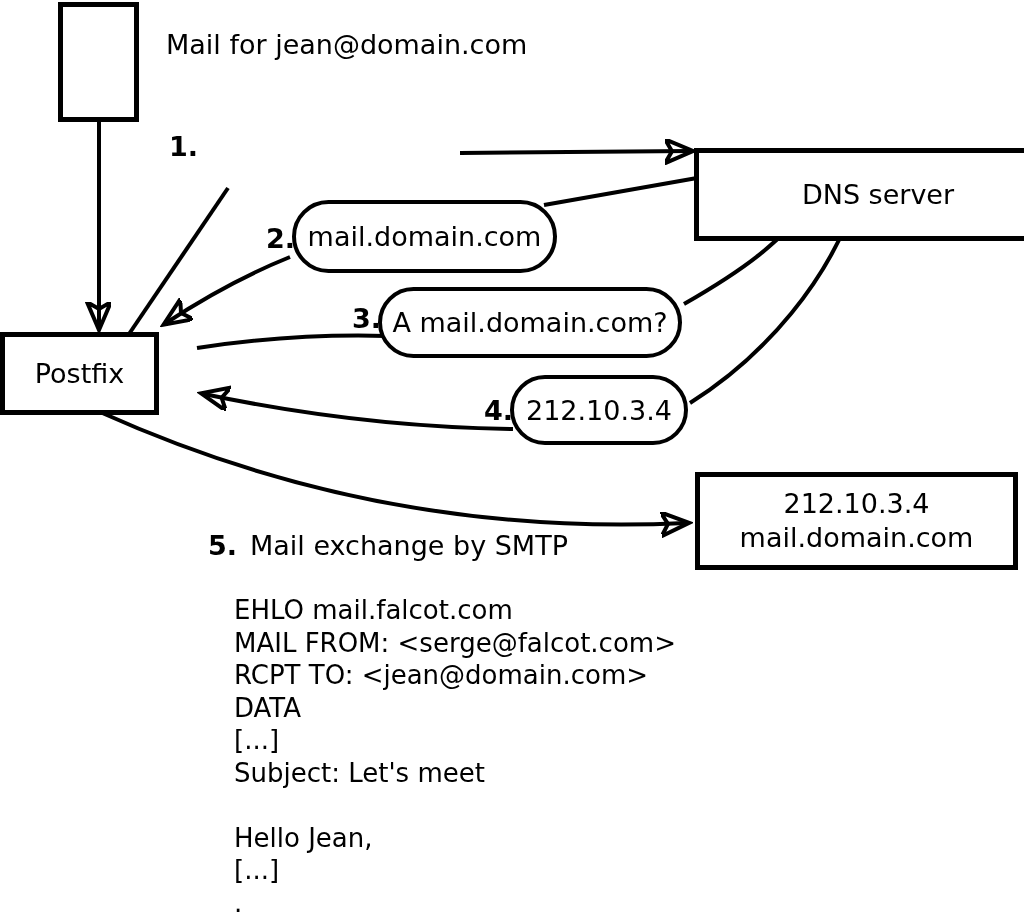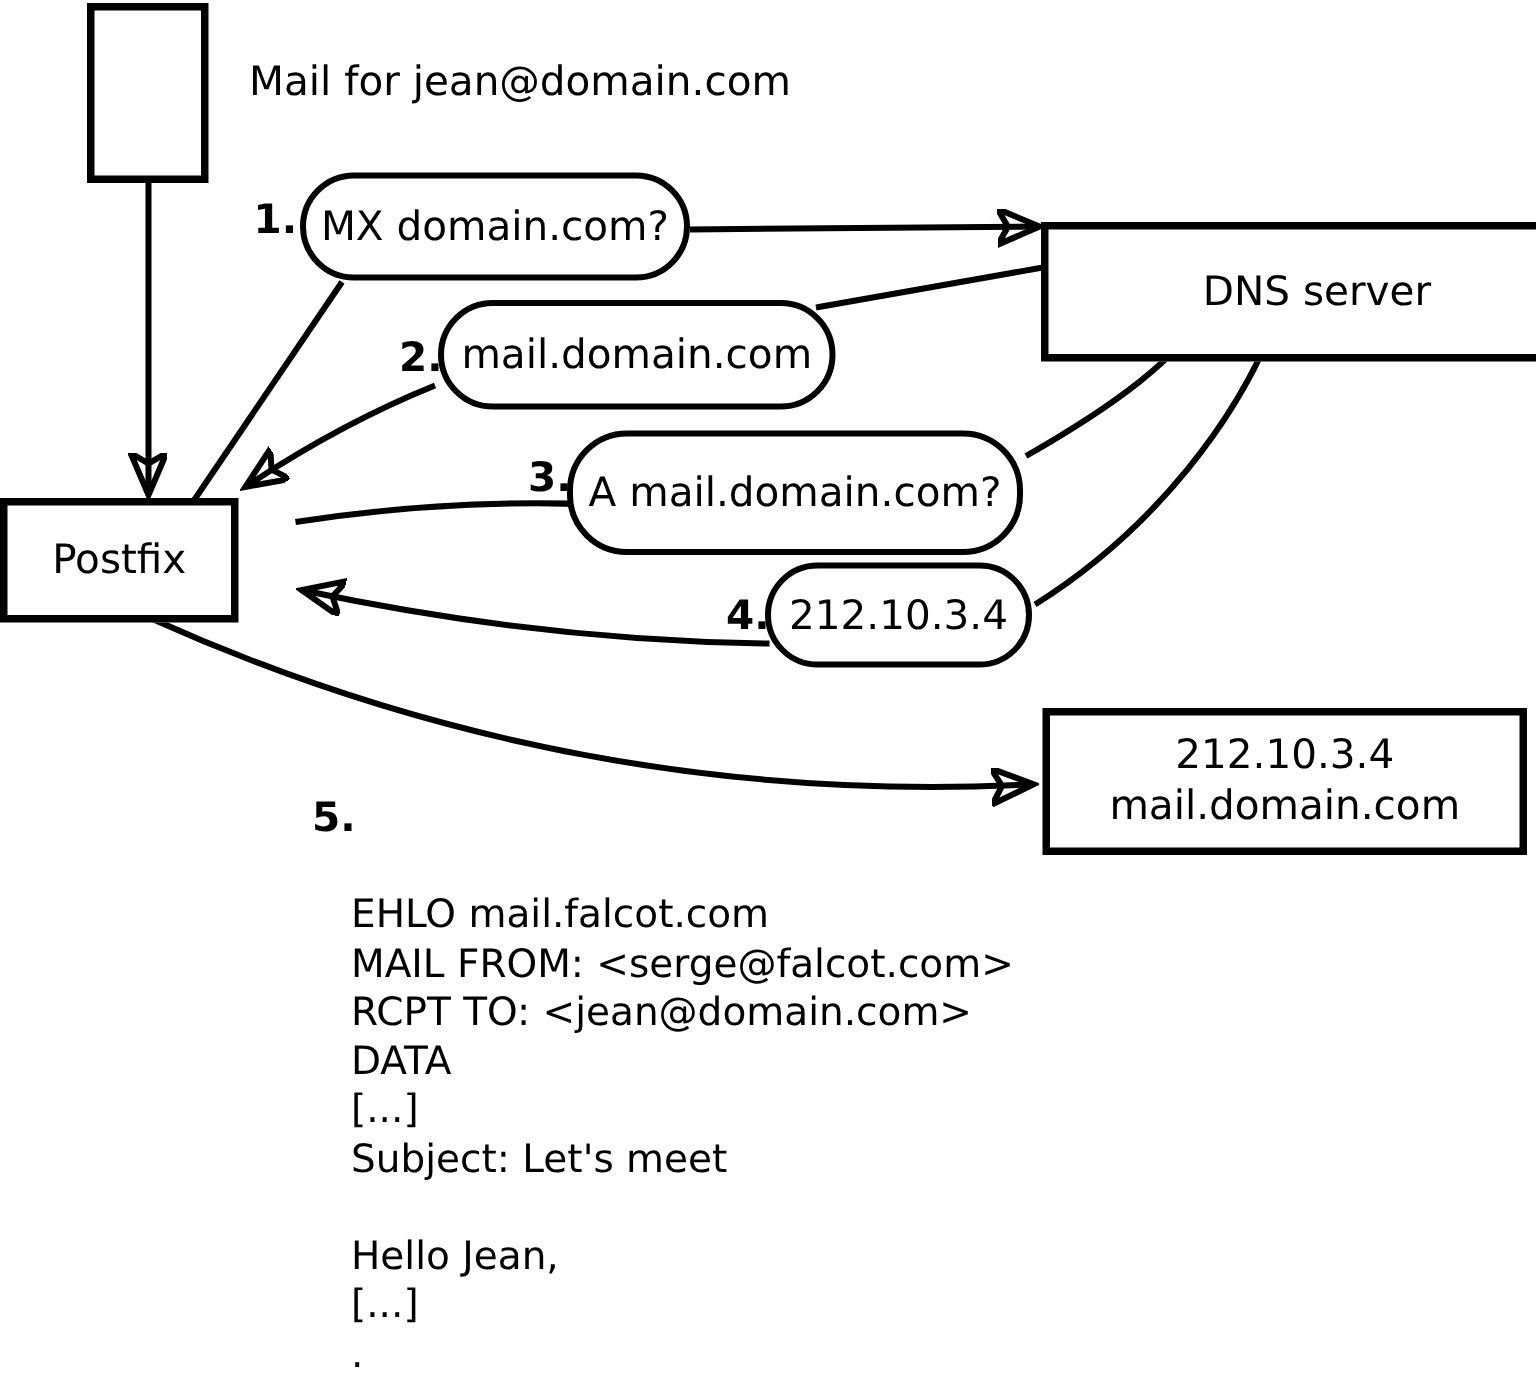--- a/index.html
+++ b/index.html
@@ -41,48 +41,48 @@
     <path d="M290,257 Q228,282 166,323" marker-end="url(#ah)"></path>
     <path d="M197,348 Q320,329 443,339"></path>
     <path d="M684,304 C740,272 786,240 811,199" marker-end="url(#ah)"></path>
     <path d="M859,189 C832,280 762,358 690,403"></path>
     <path d="M513,429 Q360,427 204,394" marker-end="url(#ah)"></path>
     <path d="M100,412 Q380,538 686,523" marker-end="url(#ah)"></path>
   </svg>
 
   <div class="box" style="left:58px;top:2px;width:81px;height:120px;"></div>
 
-  <div class="note" style="left:166px;top:41px;">Mail for jean@domain.com</div>
+  <div class="note" style="left:166px;top:31px;">Mail for jean@domain.com</div>
 
   <span class="num" style="left:169px;top:133px;">1.</span>
-  <div class="pill" style="left:200px;top:115px;width:260px;height:72px;">MX domain.com?</div>
 
   <span class="num" style="left:266px;top:225px;">2.</span>
   <div class="pill" style="left:292px;top:200px;width:265px;height:73px;">mail.domain.com</div>
 
   <span class="num" style="left:352px;top:305px;">3.</span>
-  <div class="pill" style="left:378px;top:287px;width:304px;height:83px;">A mail.domain.com?</div>
+  <div class="pill" style="left:378px;top:287px;width:304px;height:71px;">A mail.domain.com?</div>
 
   <span class="num" style="left:484px;top:397px;">4.</span>
   <div class="pill" style="left:510px;top:375px;width:178px;height:70px;">212.10.3.4</div>
 
   <div class="box" style="left:0px;top:332px;width:159px;height:83px;">
     <span>Postfix</span>
   </div>
 
   <div class="box" style="left:694px;top:100px;width:368px;height:93px;margin-top:48px;">
     <span>DNS server</span>
   </div>
 
   <div class="box col" style="left:695px;top:472px;width:323px;height:98px;">
     <span>212.10.3.4</span>
     <span>mail.domain.com</span>
   </div>
 
   <span class="num" style="left:208px;top:532px;">5.</span>
+  <div class="note" style="left:250px;top:532px;">Mail exchange by SMTP</div>
 
   <div class="smtp">EHLO mail.falcot.com
 MAIL FROM: &lt;serge@falcot.com&gt;
 RCPT TO: &lt;jean@domain.com&gt;
 DATA
 [...]
 Subject: Let's meet
  
 Hello Jean,
 [...]

